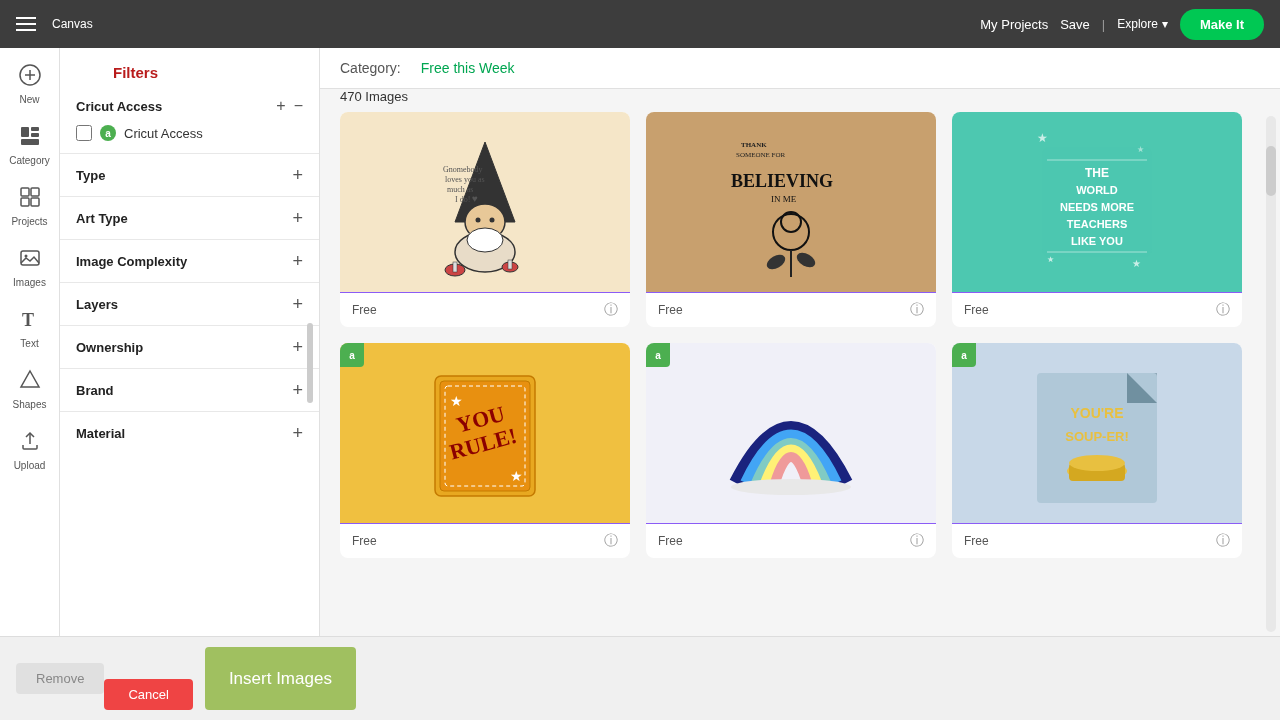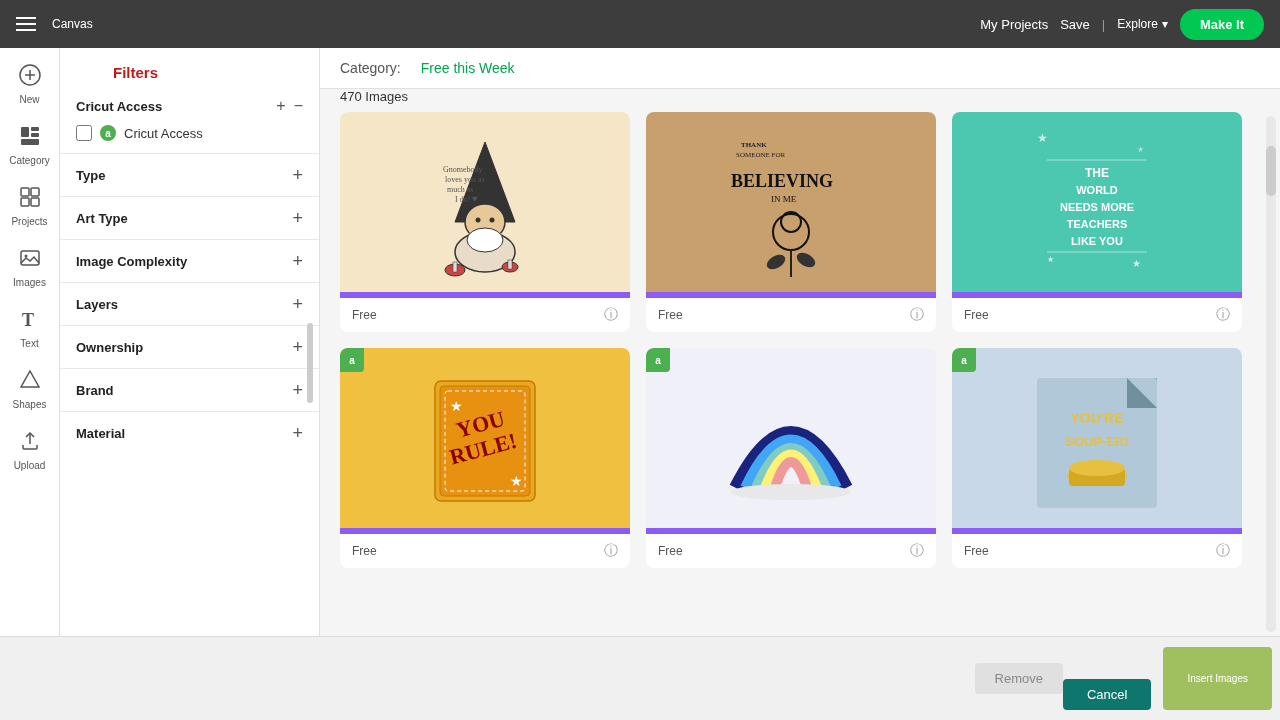--- a/index.html
+++ b/index.html
@@ -187,21 +187,21 @@
       align-items: center;
       justify-content: center;
       overflow: hidden;
       position: relative;
     }
     .image-card-footer {
       padding: 8px 12px;
       display: flex;
       align-items: center;
       justify-content: space-between;
-      border-top: 6px solid #8b5cf6;
+      border-top: 1px solid #8b5cf6;
     }
     .image-card-free { font-size: 12px; color: #555; }
     .image-card-info { font-size: 14px; color: #999; cursor: pointer; }
     .cricut-badge-corner {
       position: absolute;
       top: 0;
       left: 0;
       background: #4caf50;
       color: #fff;
       font-size: 10px;
@@ -219,31 +219,31 @@
     .card-bg-1 { background: #f5e6c8; }
     .card-bg-2 { background: #c8a06e; }
     .card-bg-3 { background: #4dc8b0; }
     .card-bg-4 { background: #f0c040; }
     .card-bg-5 { background: #f0f0f8; }
     .card-bg-6 { background: #c8d8e8; }
 
     
     .bottom-bar {
       background: #f0f0f0;
-      padding: 10px 8px;
-      display: flex;
-      justify-content: flex-end;
+      padding: 10px 16px;
+      display: flex;
+      justify-content: flex-start;
       align-items: center;
       border-top: 1px solid #ddd;
       flex-shrink: 0;
     }
     .btn-remove { background: #e0e0e0; color: #888; border: none; border-radius: 4px; padding: 8px 20px; font-size: 13px; cursor: pointer; }
     .bottom-right { display: flex; gap: 12px; }
-    .btn-cancel { background: #0f766e; color: #fff; border: none; border-radius: 4px; padding: 8px 24px; font-size: 13px; cursor: pointer; margin-top: 32px; }
-    .btn-insert { background: #a0c060; color: #fff; border: none; border-radius: 4px; padding: 8px 24px; font-size: 10px; cursor: pointer; }
+    .btn-cancel { background: #ef4444; color: #fff; border: none; border-radius: 4px; padding: 8px 24px; font-size: 13px; cursor: pointer; margin-top: 32px; }
+    .btn-insert { background: #a0c060; color: #fff; border: none; border-radius: 4px; padding: 8px 24px; font-size: 17px; cursor: pointer; }
   </style>
 </head>
 <body>
 
 <nav class="topnav">
   <div class="topnav-hamburger">
     <span></span>
       <span></span>
       <span></span>
   </div>

